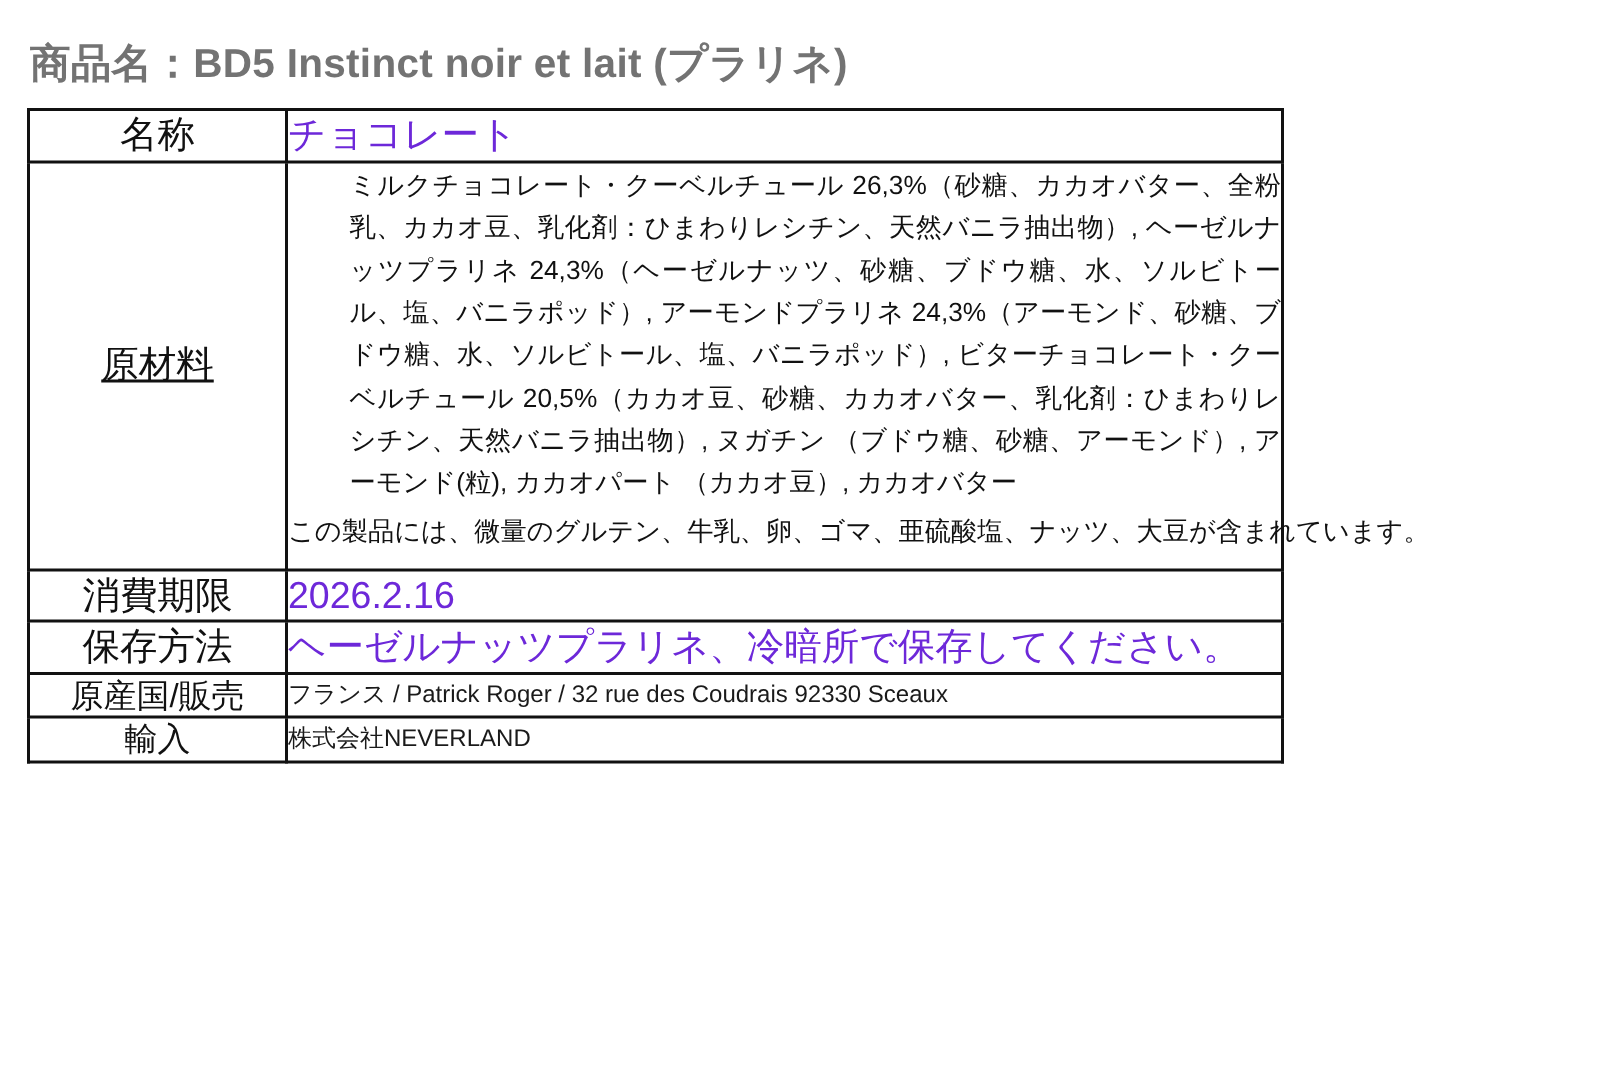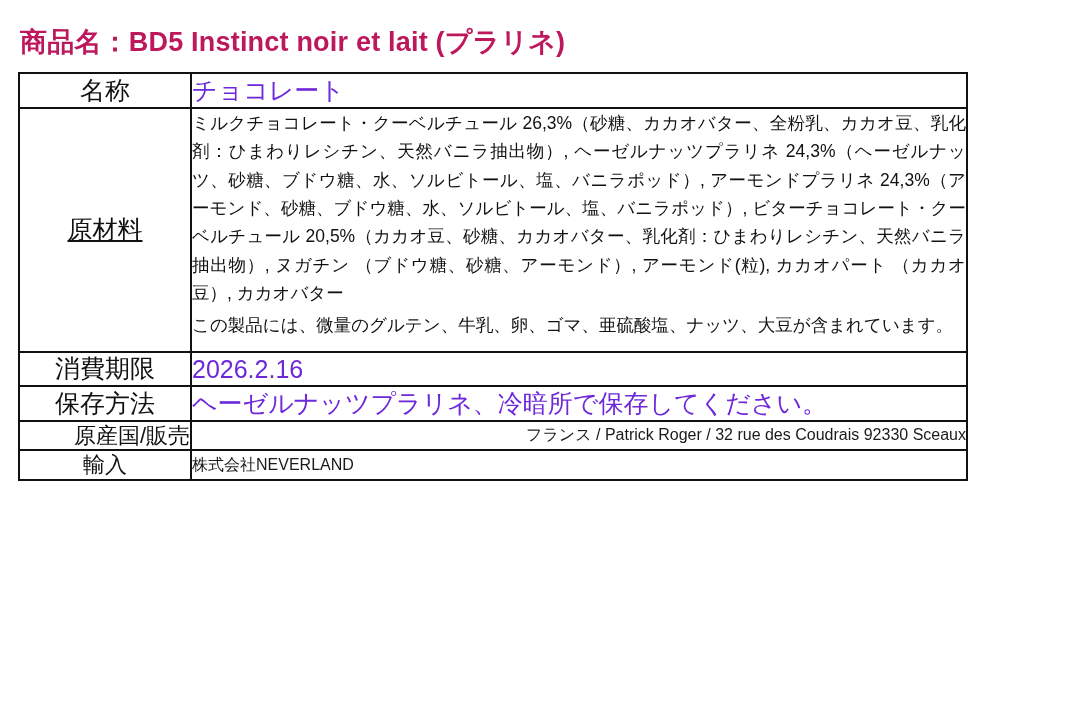--- a/index.html
+++ b/index.html
@@ -20,26 +20,26 @@
     box-sizing: border-box;
     padding: 26px 18px 0 18px;
     background: #ffffff;
   }
   .product-title {
     font-size: 27px;
     font-weight: 700;
     letter-spacing: 0.2px;
     line-height: 1.2;
     margin: 0 0 14px 2px;
-    color: #be185d;
+    color: #737373;
     white-space: nowrap;
   }
   table.label-table {
     border-collapse: collapse;
-    width: 950px;
+    width: 838px;
     table-layout: fixed;
     background: #ffffff;
   }
   table.label-table td {
     border: 2px solid #111111;
     vertical-align: middle;
     padding: 0;
   }
   td.th-cell {
     width: 172px;
@@ -63,20 +63,21 @@
   td.ing-cell {
     padding: 12px 14px 12px 14px;
     font-size: 17.5px;
     line-height: 1.62;
     color: #111111;
     text-align: justify;
     text-justify: inter-character;
   }
   .ing-main {
     margin: 0;
+    padding-left: 41px;
   }
   .ing-allergen {
     margin: 4px 0 11px 0;
     white-space: nowrap;
   }
   td.th-ing {
     font-size: 25px;
     text-decoration: underline;
   }
   
@@ -85,21 +86,20 @@
     text-align: center;
     font-size: 22px;
     line-height: 1.2;
   }
   .origin-row-top td, .origin-row-bottom td {
     border-top: none;
     border-bottom: none;
   }
   .origin-row-top td {
     border-top: 2px solid #111111;
-    text-align: right;
   }
   .origin-row-bottom td {
     border-bottom: 2px solid #111111;
   }
   .origin-val {
     font-size: 16px;
     padding: 4px 14px;
     line-height: 1.25;
   }
   .nowrap { white-space: nowrap; }

